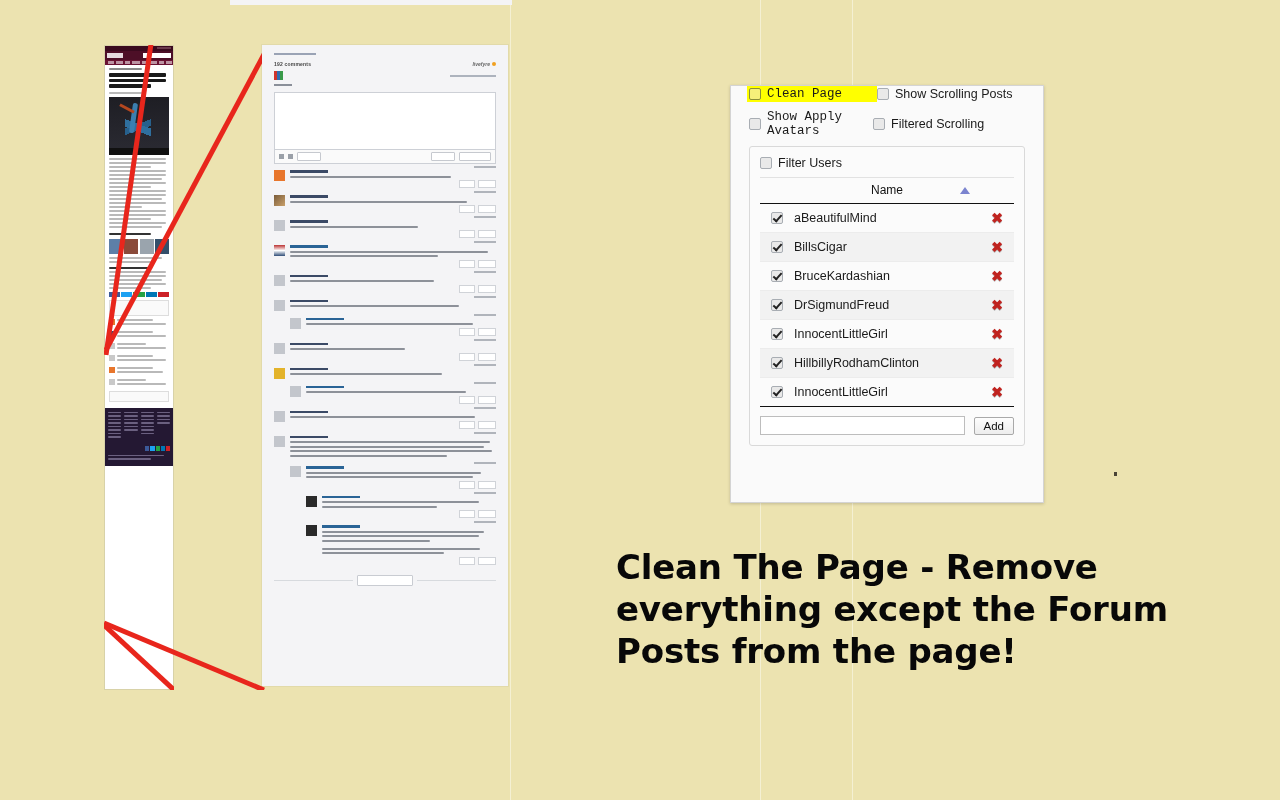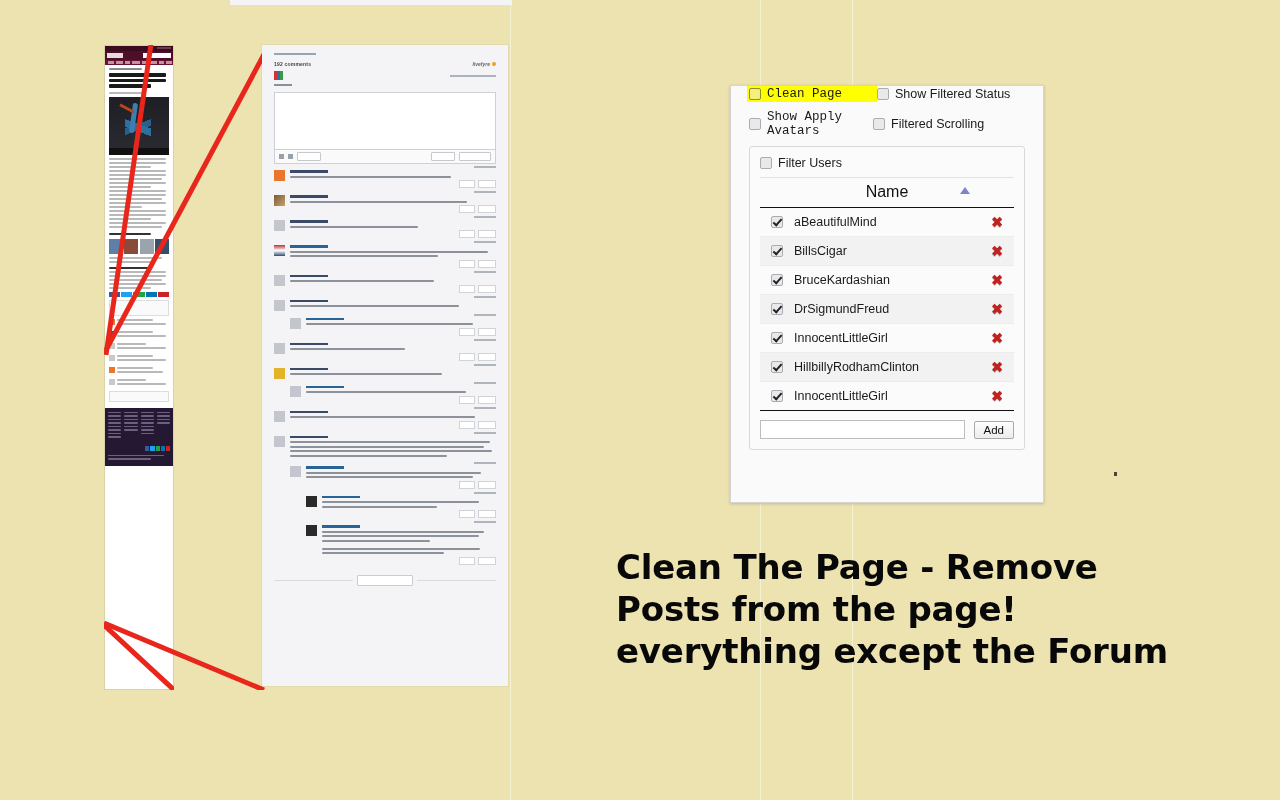--- a/index.html
+++ b/index.html
@@ -144,21 +144,21 @@
   .cb.checked::after{
     content:"";position:absolute;left:3px;top:0px;width:3px;height:7px;
     border:solid #222;border-width:0 2px 2px 0;transform:rotate(42deg);
   }
   .fieldset{
     margin:8px 18px 0;border:1px solid #d9d9d9;border-radius:3px;
     background:#fbfbfb;padding:9px 10px 10px;box-sizing:border-box;
   }
   .fs-top{display:flex;align-items:center;gap:6px;font-size:12.5px;color:#1a1a1a;margin-bottom:7px;}
   .tbl{border-top:1px solid #e2e2e2;}
-  .thead{position:relative;text-align:center;padding:5px 0 6px;font-size:16px;color:#111;
+  .thead{position:relative;text-align:center;padding:5px 0 6px;font-size:12px;color:#111;
     border-bottom:1px solid #111;}
   .thead .sort{
     position:absolute;right:44px;top:9px;width:0;height:0;
     border-left:5px solid transparent;border-right:5px solid transparent;
     border-bottom:7px solid #7b84cf;
   }
   .trow{display:flex;align-items:center;height:28px;border-bottom:1px solid #ececec;}
   .trow.alt{background:#f2f2f2;}
   .trow .c-chk{width:34px;display:flex;justify-content:center;}
   .trow .c-nm{flex:1;font-size:12.5px;color:#1a1a1a;}
@@ -591,21 +591,21 @@
 <div class="dialog">
 
   <div class="opts">
     <div class="opt-row">
       <div class="opt hl o1">
         <span class="cb ylw"></span>
         <span>Clean Page</span>
       </div>
       <div class="opt">
         <span class="cb grey"></span>
-        <span>Show Filtered Status</span>
+        <span>Show Scrolling Posts</span>
       </div>
     </div>
     <div class="opt-row">
       <div class="opt o1">
         <span class="cb grey"></span>
         <span>Show Apply Avatars</span>
       </div>
       <div class="opt">
         <span class="cb grey"></span>
         <span>Filtered Scrolling</span>
@@ -695,15 +695,15 @@
       <button class="btn">Add</button>
     </div>
   </div>
 
 </div>
 
 <div class="speck"></div>
 
 <div class="caption">
   <div>Clean The Page - Remove</div>
+  <div>everything except the Forum</div>
   <div>Posts from the page!</div>
-  <div>everything except the Forum</div>
 </div>
 
 </body></html>

